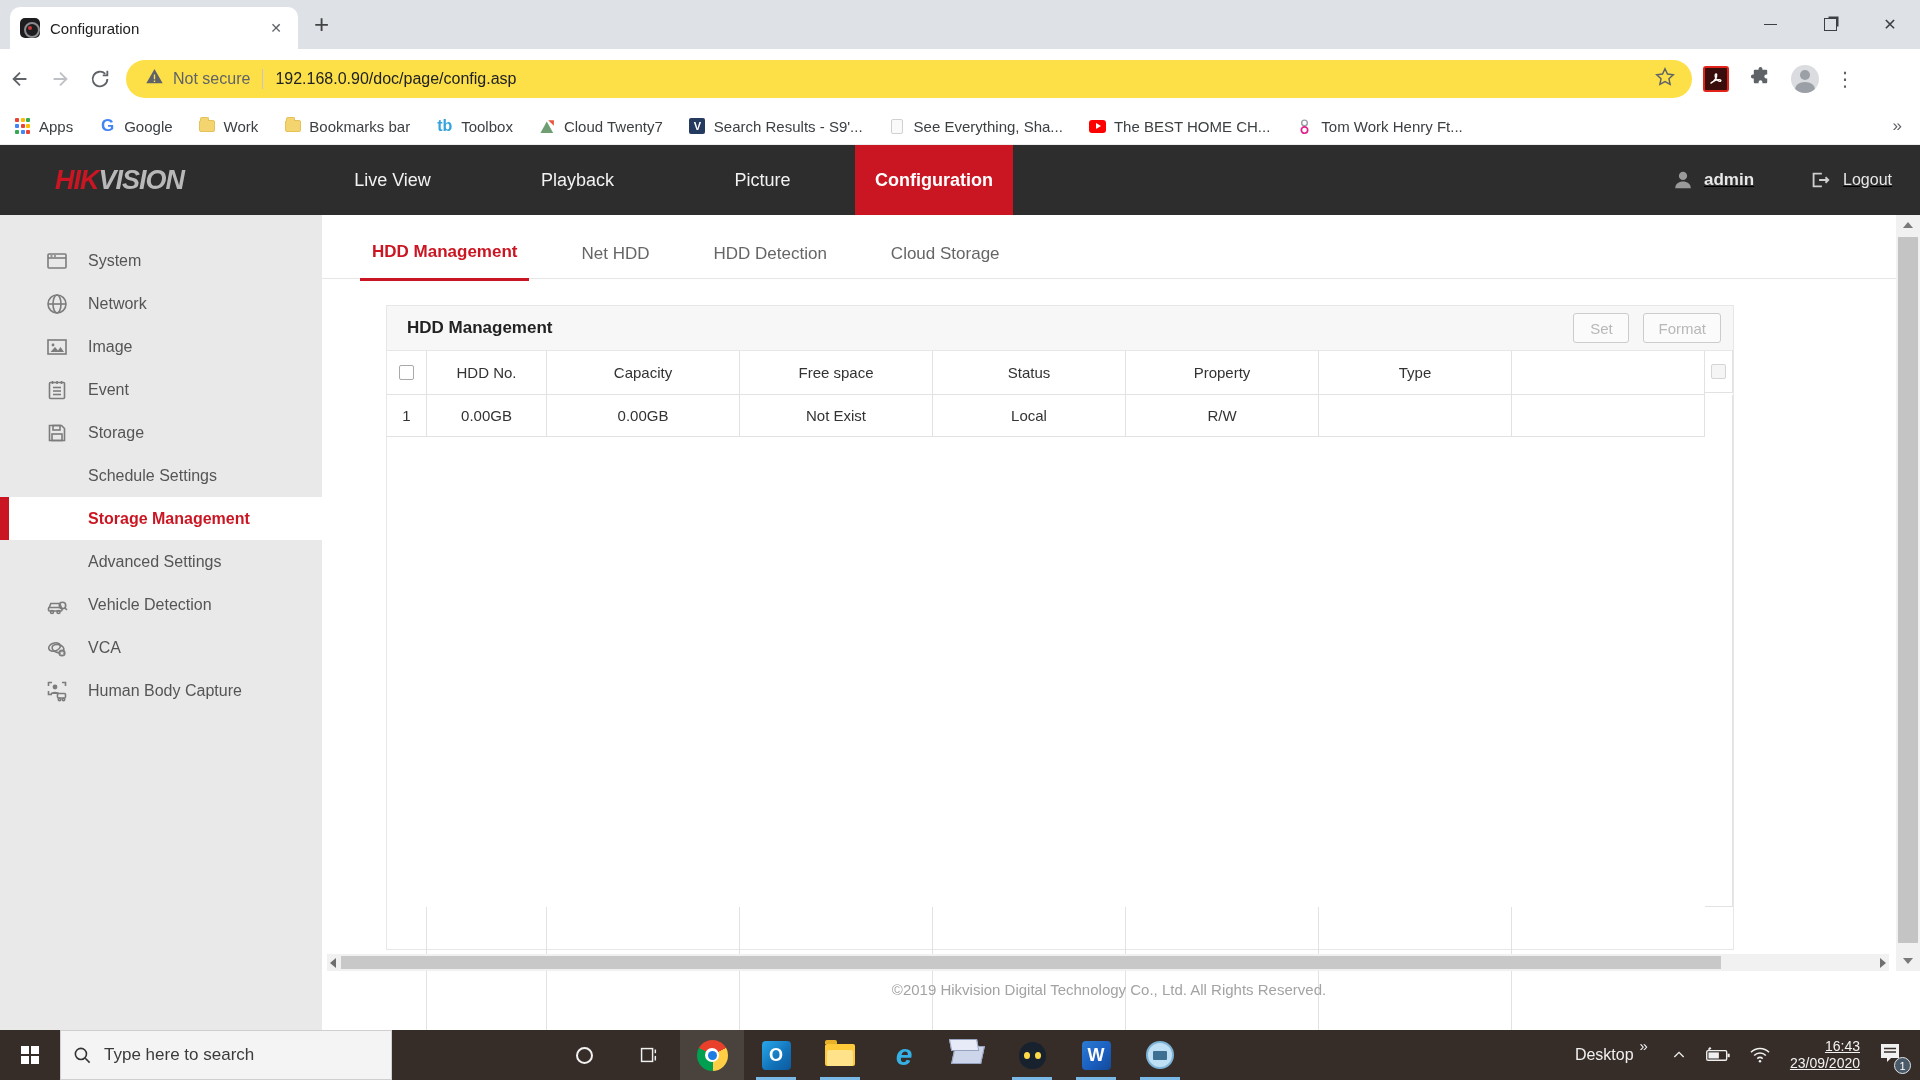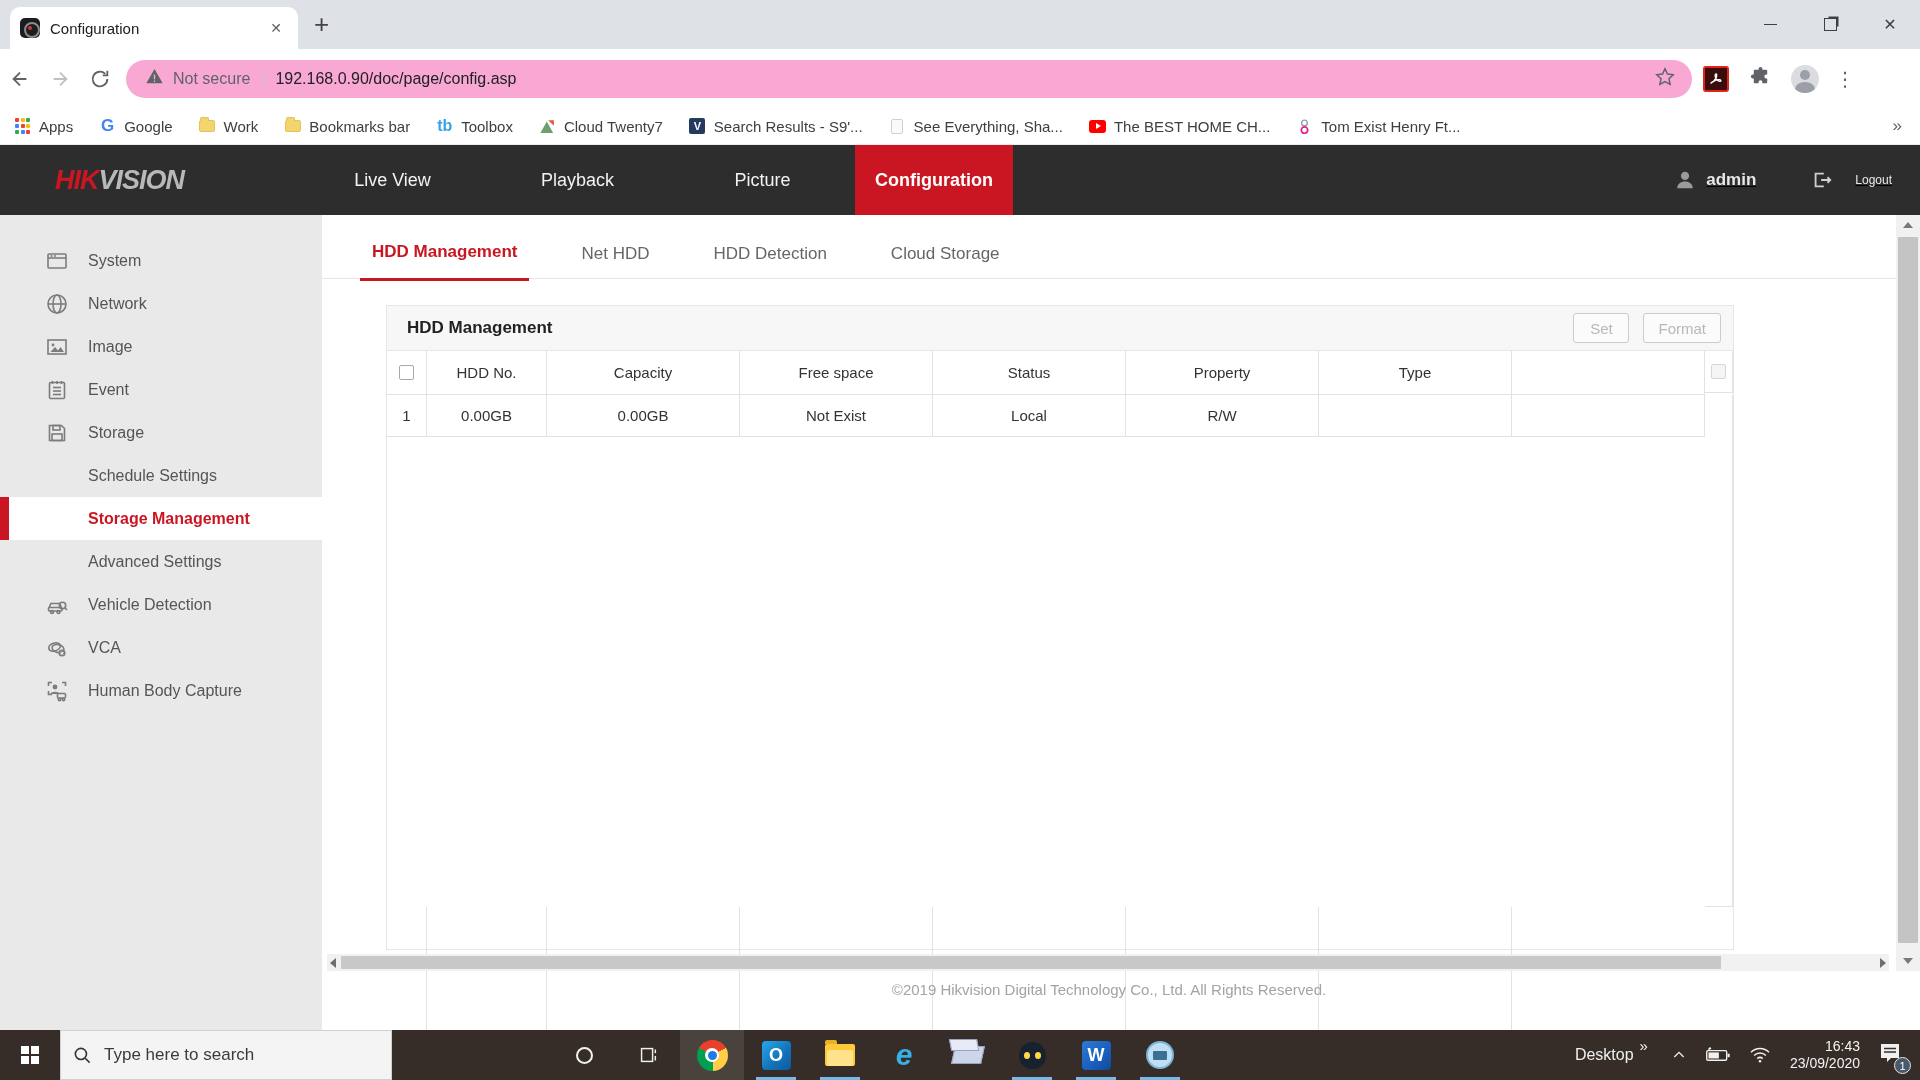--- a/index.html
+++ b/index.html
@@ -23,21 +23,21 @@
   .win-btn { width:60px; height:49px; display:flex; align-items:center; justify-content:center; color:#3c4043; }
   .win-min::before { content:""; width:13px; height:0; border-top:1.6px solid #3c4043; }
   .win-restore::before { content:""; width:11px; height:11px; border:1.5px solid #3c4043;
       box-shadow:3px -3px 0 -1.5px #3c4043, 3.2px -3.2px 0 0 #dee1e6 inset; background:#dee1e6; }
   .win-close::before { content:"✕"; font-size:16px; }
 
   .addressbar { position:absolute; top:49px; left:0; width:1920px; height:59px; background:#fff;
                 display:flex; align-items:center; }
   .nav-ico { width:40px; height:40px; display:flex; align-items:center; justify-content:center; }
   .nav-ico svg { width:22px; height:22px; }
-  .url-pill { margin-left:6px; width:1566px; height:38px; background:#f9a8d4; border-radius:19px;
+  .url-pill { margin-left:6px; width:1566px; height:38px; background:#fde047; border-radius:19px;
               display:flex; align-items:center; padding:16px 14px; }
   .warn-ico { margin-left:6px; }
   .security-label { font-size:16px; color:#5f6368; margin:0 12px 0 10px; }
   .pill-divider { width:1px; height:20px; background:#c6c6c6; }
   .url-text { font-size:16px; color:#202124; margin-left:12px; flex:1; }
   .star-ico { margin-right:2px; }
   .ext-adobe { width:26px; height:26px; margin:0 11px; background:#3a0d0d; border:2px solid #e2231a;
                border-radius:3px; display:flex; align-items:center; justify-content:center; }
   .ext-puzzle { margin:0 9px; }
   .profile-avatar { width:28px; height:28px; border-radius:50%; background:#dadce0; position:relative;
@@ -74,21 +74,21 @@
            letter-spacing:-1px; }
   .brand .hik { color:#ca1622;text-align:right; }
   .brand .vision { color:#b9b9b9; }
   .mainnav { position:absolute; left:300px; top:0; height:70px; display:flex; }
   .mainnav .navitem { width:185px; height:70px; display:flex; align-items:center; justify-content:center;
                       color:#f2f2f2; font-size:18px; }
   .mainnav .navitem.active { width:158px; background:#ca1622; color:#fff; font-weight:bold; }
   .userarea { position:absolute; right:28px; top:0; height:70px; display:flex; align-items:center;text-decoration:underline; }
   .user-ico svg, .logout-ico svg { display:block; }
   .username { color:#e8e8e8; font-size:17px; font-weight:bold; margin:0 55px 0 10px; }
-  .logout-label { color:#e8e8e8; font-size:12px; margin-left:22px; }
+  .logout-label { color:#e8e8e8; font-size:16px; margin-left:12px; }
 
   
   .main { position:absolute; top:215px; left:0; width:1920px; height:815px; background:#a16207; }
   .sidebar { position:absolute; left:0; top:0; width:322px; height:815px; background:#e9e9e9; padding-top:24px; }
   .side-item { height:43px; display:flex; align-items:center; position:relative; }
   .side-ico { position:absolute; left:44px; width:26px; height:26px; display:flex; align-items:center; justify-content:center; }
   .side-ico svg { width:24px; height:24px; stroke:#7c7c7c; fill:none; stroke-width:1.6; }
   .side-label { position:absolute; left:88px; font-size:16px; color:#555; white-space:nowrap; }
   .side-item.active { background:#fff; }
   .side-item.active::before { content:""; position:absolute; left:0; top:0; width:9px; height:43px; background:#ca1622; }
@@ -180,21 +180,21 @@
   .robot::before, .robot::after { content:""; position:absolute; top:10px; width:6px; height:7px;
                                   border-radius:50%; background:#ffd948; }
   .robot::before { left:5px; } .robot::after { right:5px; }
   .blue-device { width:28px; height:28px; border-radius:50%; background:#bfe0f4; border:2px solid #7db4d8;
                  display:flex; align-items:center; justify-content:center; }
   .blue-device i { width:14px; height:9px; background:#3d6f93; border-radius:1px; }
   .tb-right { margin-left:auto; display:flex; align-items:center; }
   .desktop-label { color:#f0f0f0; font-size:16px; margin-right:6px; }
   .tb-chev { color:#f0f0f0; font-size:15px; position:relative; top:-10px; margin-right:14px; }
   .tray-ico { margin:0 9px; display:flex; align-items:center; }
-  .clock { text-align:right; color:#f3f3f3; font-size:14px; line-height:17px; margin:0 12px 0 10px; }
+  .clock { text-align:right; color:#f3f3f3; font-size:14px; line-height:17px; margin:0 12px 0 10px;text-decoration:underline; }
   .notif { position:relative; margin:0 18px 0 6px; }
   .notif-badge { position:absolute; right:-9px; bottom:-6px; width:17px; height:17px; border-radius:50%;
                  background:#4a5a68; border:1.5px solid #dfe5e9; color:#fff; font-size:11px;
                  display:flex; align-items:center; justify-content:center; }
 </style>
 </head>
 <body>
 
 <div class="screen">
 
@@ -320,21 +320,21 @@
         </span>
       <span class="bm-label">The BEST HOME CH...</span>
     </span>
     <span class="bm">
       <span class="bm-ico">
         <svg width="15" height="17" viewBox="0 0 20 24" fill="none">
             <circle cx="10" cy="7" r="4" stroke="#9aa0a6" stroke-width="2"></circle>
             <circle cx="10" cy="17" r="4.5" stroke="#e0218a" stroke-width="2.4"></circle>
           </svg>
       </span>
-      <span class="bm-label">Tom Exist Henry Ft...</span>
+      <span class="bm-label">Tom Work Henry Ft...</span>
     </span>
     <span class="bm-chevron">»</span>
   </div>
 
   <div class="appheader">
     <div class="brand">
       <span class="hik">HIK</span><span class="vision">VISION</span>
     </div>
     <div class="mainnav">
       <div class="navitem">Live View</div>

